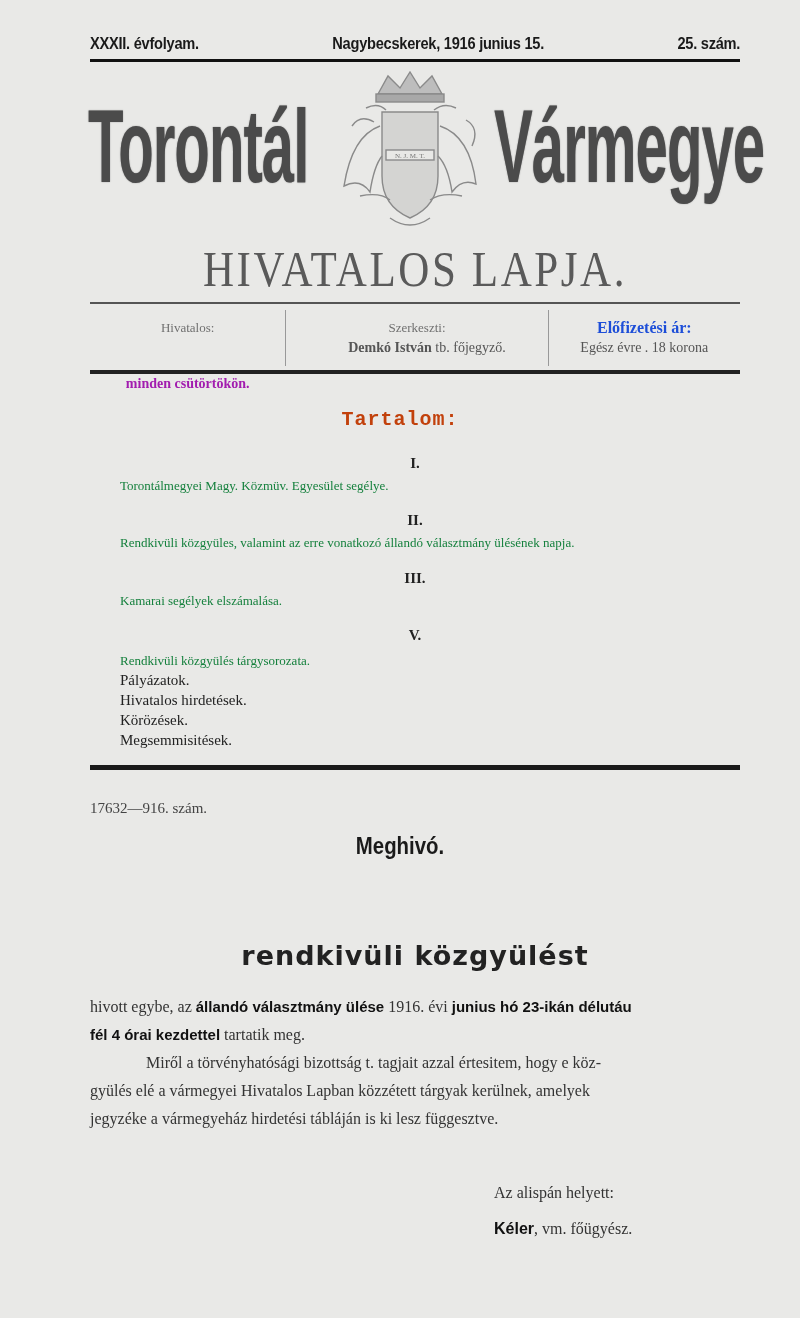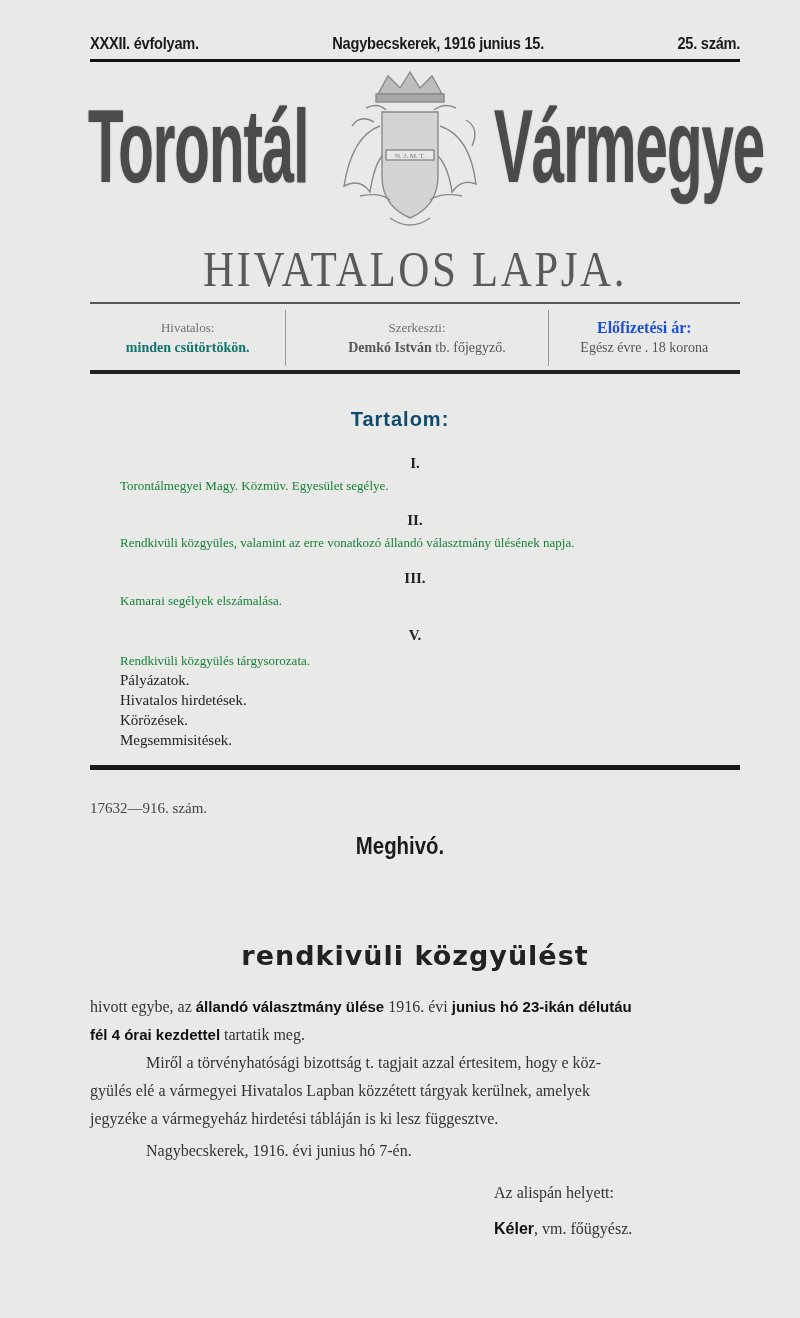--- a/index.html
+++ b/index.html
@@ -48,27 +48,27 @@
     .rule-thin { position:absolute; left:90px; width:650px; height:2px; background:#555; }
     .rule-thick { position:absolute; left:90px; width:650px; height:4px; background:#222; }
 
     .info-row { position:absolute; left:90px; width:650px; top:310px; height:56px; display:flex; }
     .info-cell { text-align:center; font-size:13px; color:#707070; line-height:20px; padding-top:8px; }
     .info-cell .l2 { font-size:14px; color:#555; }
     .c1 { width:196px; border-right:1px solid #999; }
     .c2 { width:262px; border-right:1px solid #999; }
     .c3 { width:192px; }
     .c3 .l1 { font-weight:bold; color:#1d4ed8; font-size:16px; }
-    .c1 .l2 { font-weight:bold; color:#0f766e; }
+    .c1 .l2 { font-weight:bold; color:#a21caf;margin-top:36px; }
     .c2 .l2 b { font-weight:bold;margin-left:20px; }
 
     .toc-heading {
       position:absolute; left:0; width:800px; top:408px; text-align:center;
-      font-family:Liberation Sans, sans-serif; font-weight:bold; font-size:20px; letter-spacing:1px;
-      color:#0c4a6e;
+      font-family:Liberation Mono, monospace; font-weight:bold; font-size:20px; letter-spacing:1px;
+      color:#c2410c;
     }
     .roman {
       position:absolute; left:0; width:830px; text-align:center;
       font-weight:bold; font-size:15px; color:#222;
     }
     .toc-line { position:absolute; left:120px; font-size:13px; color:#15803d; white-space:nowrap; }
     .toc-line.big { font-size:15px; color:#222; }
 
     .rule-mid { position:absolute; left:90px; width:650px; top:765px; height:5px; background:#1a1a1a; }
 
@@ -172,17 +172,16 @@
 
   <div class="big-bold">rendkivüli közgyülést</div>
 
   <div class="para" style="top:994px"><span>hivott egybe, az </span><b>állandó választmány ülése</b><span> 1916. évi </span><b>junius hó 23-ikán délutáu</b></div>
   <div class="para" style="top:1022px"><b>fél 4 órai kezdettel</b><span> tartatik meg.</span></div>
 
   <div class="para indent" style="top:1050px">Miről a törvényhatósági bizottság t. tagjait azzal értesitem, hogy e köz-</div>
   <div class="para" style="top:1106px">jegyzéke a vármegyeház hirdetési tábláján is ki lesz függesztve.</div>
   <div class="para" style="top:1078px">gyülés elé a vármegyei Hivatalos Lapban közzétett tárgyak kerülnek, amelyek</div>
 
-  <div class="para indent" style="top:1138px">Nagybecskerek, 1916. évi junius hó 7-én.</div>
 
   <div class="sig" style="top:1184px">Az alispán helyett:</div>
   <div class="sig" style="top:1220px"><b>Kéler</b><span>, vm. főügyész.</span></div>
 </div>
 
 </body></html>

